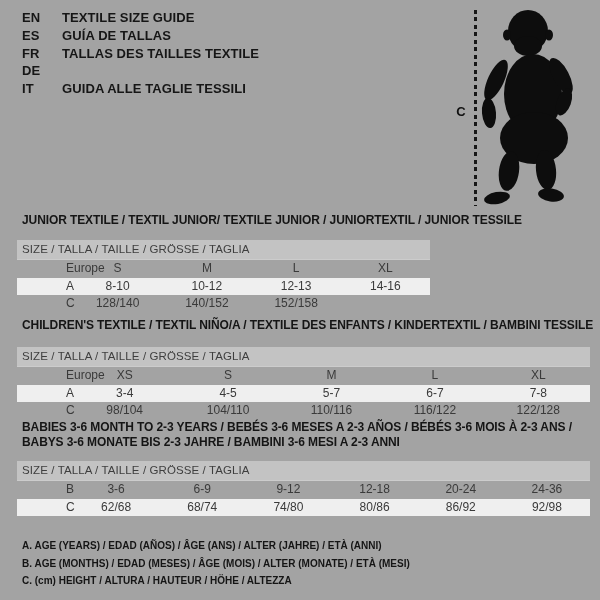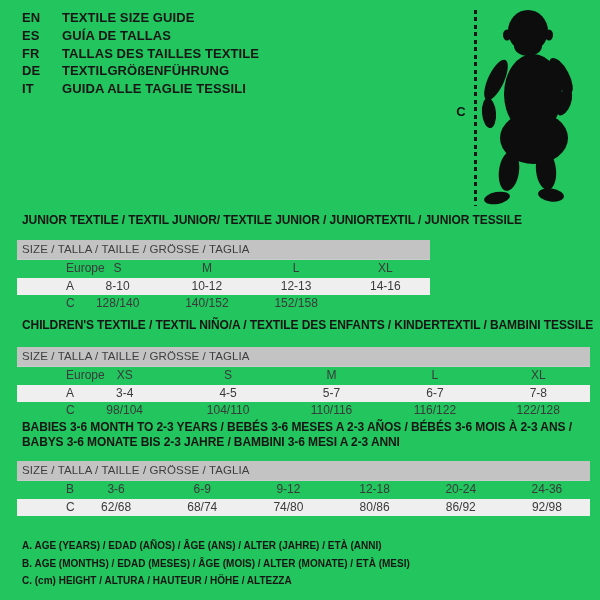--- a/index.html
+++ b/index.html
@@ -1,17 +1,17 @@
 <!DOCTYPE html>
 <html><head>
 <meta charset="utf-8">
 <style>
   html,body{margin:0;padding:0;background:#fff;}
   .page{
-    position:relative;width:600px;height:600px;background:#22c55e;overflow:hidden;
+    position:relative;width:600px;height:600px;background:#a3a3a3;overflow:hidden;
     font-family:"Liberation Sans",sans-serif;color:#1a1a1a;
   }
   
   .lang-list{position:absolute;top:9px;left:22px;}
   .lang-row{display:flex;line-height:17.8px;font-size:13px;font-weight:bold;letter-spacing:0.1px;}
   .lang-code{width:40px;color:#161616;}
   .lang-label{color:#161616;white-space:nowrap;}
   
   .fig-line{
     position:absolute;left:474px;top:10px;width:3px;height:196px;
@@ -58,21 +58,20 @@
     <div class="lang-row">
       <span class="lang-code">ES</span>
       <span class="lang-label">GUÍA DE TALLAS</span>
     </div>
     <div class="lang-row">
       <span class="lang-code">FR</span>
       <span class="lang-label">TALLAS DES TAILLES TEXTILE</span>
     </div>
     <div class="lang-row">
       <span class="lang-code">DE</span>
-      <span class="lang-label">TEXTILGRÖßENFÜHRUNG</span>
     </div>
     <div class="lang-row">
       <span class="lang-code">IT</span>
       <span class="lang-label">GUIDA ALLE TAGLIE TESSILI</span>
     </div>
   </div>
 
   <div class="fig-line"></div>
   <div class="fig-label">C</div>
   <svg class="baby-svg" width="98" height="200" viewBox="0 0 98 200" xmlns="http://www.w3.org/2000/svg">

